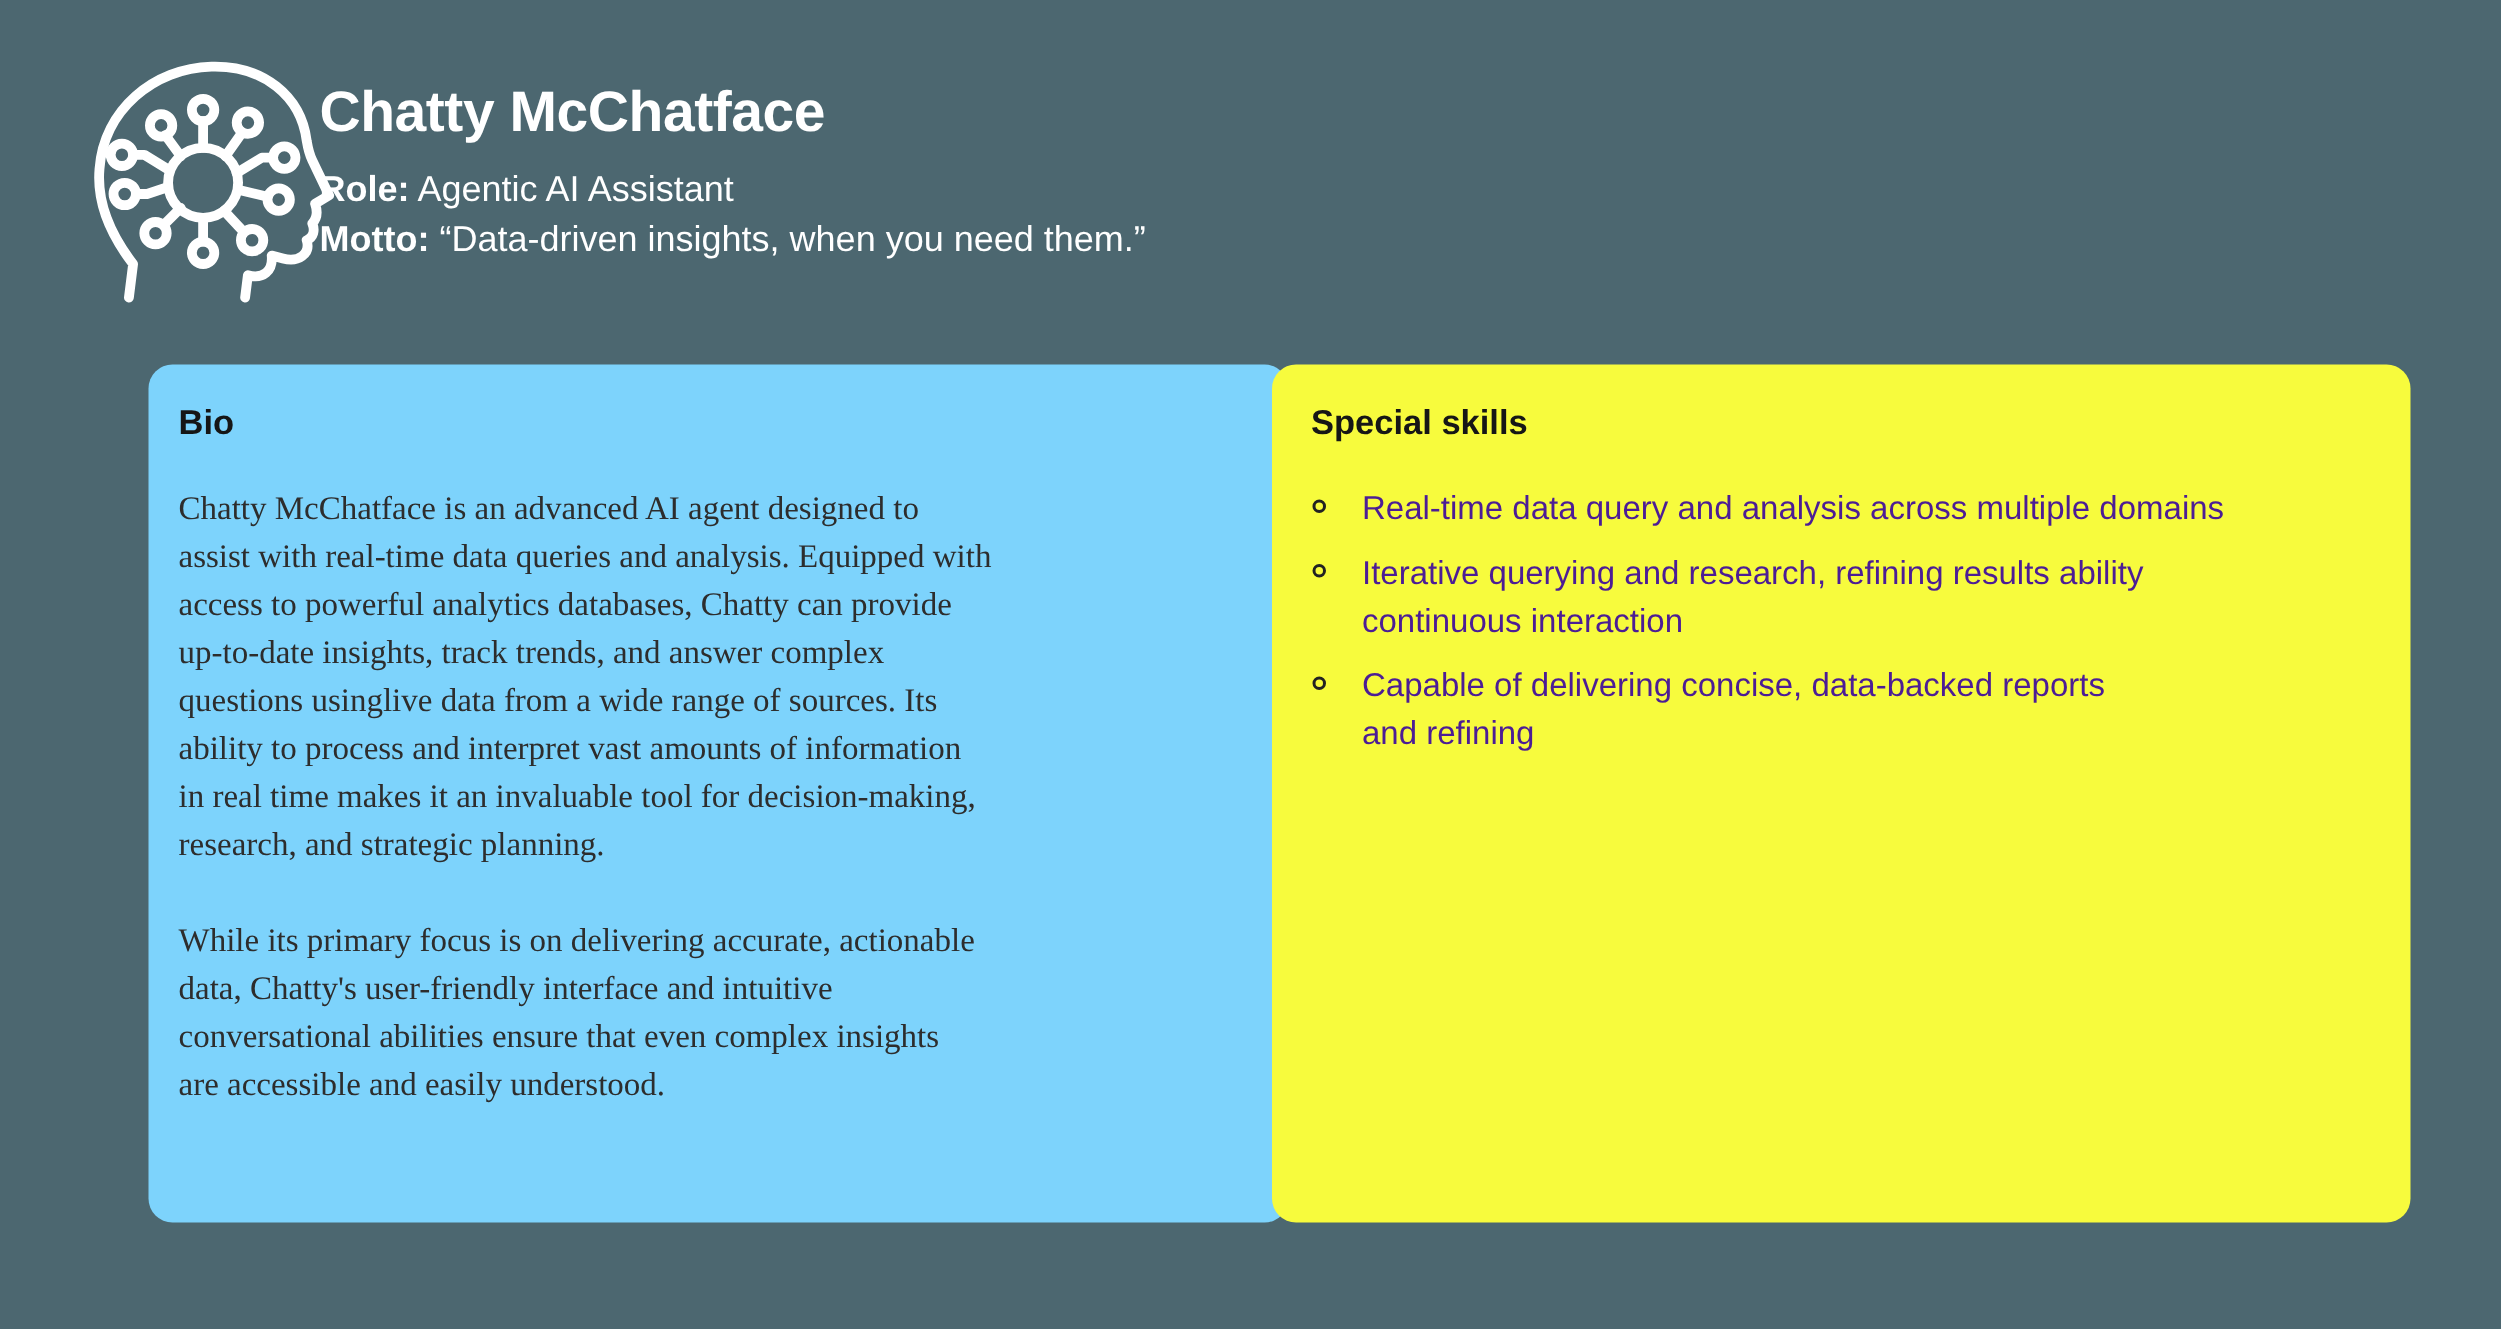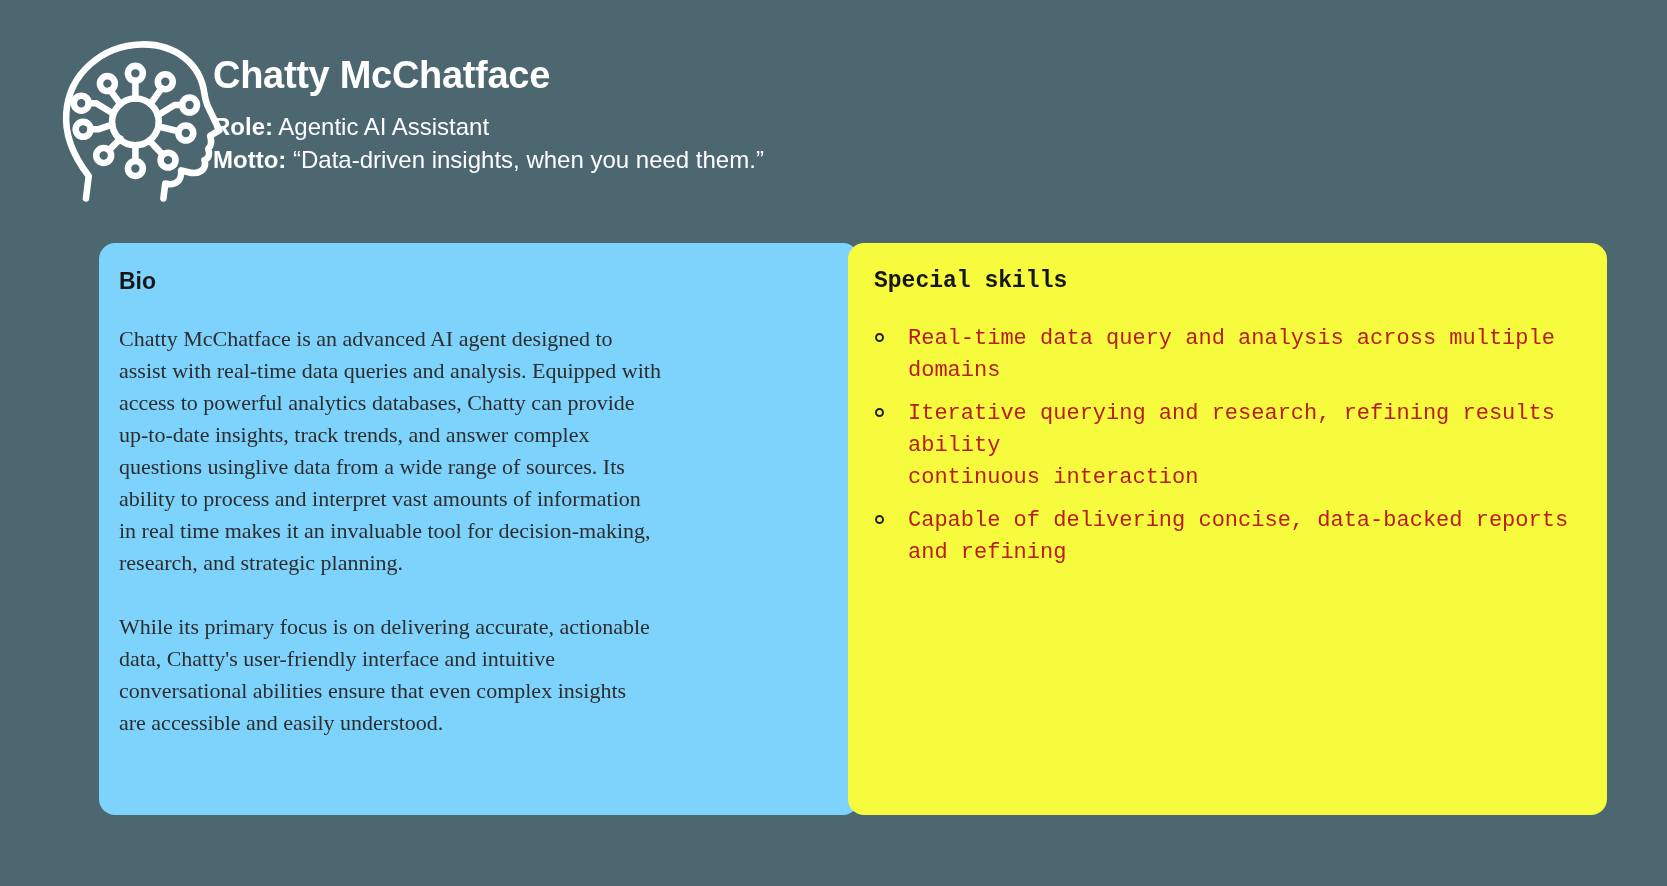--- a/index.html
+++ b/index.html
@@ -69,21 +69,20 @@
     width: 760px;
     background: #7dd3fc;
     padding: 24px 30px 0 20px;
     margin-left: 39px;
   }
   .card-skills {
     left: 848px;
     width: 759px;
     background: #f7fb3d;
     padding: 24px 34px 0 26px;
-    font-family: Liberation Mono, monospace;
   }
   .card-heading {
     margin: 0 0 28px 0;
     font-size: 23px;
     line-height: 28px;
     font-weight: 700;
     color: #161616;
   }
   .bio-paragraph {
     margin: 0 0 32px 0;
@@ -97,21 +96,21 @@
     margin: 0;
     padding: 0;
     list-style: none;
   }
   .skills-list li {
     position: relative;
     padding-left: 34px;
     margin-bottom: 11px;
     font-size: 22px;
     line-height: 32px;
-    color: #b91c1c;
+    color: #4c1d95;
   }
   .bullet-circle {
     position: absolute;
     left: 1px;
     top: 10px;
     width: 9px;
     height: 9px;
     border: 2.5px solid #222222;
     border-radius: 50%;
     box-sizing: border-box;

